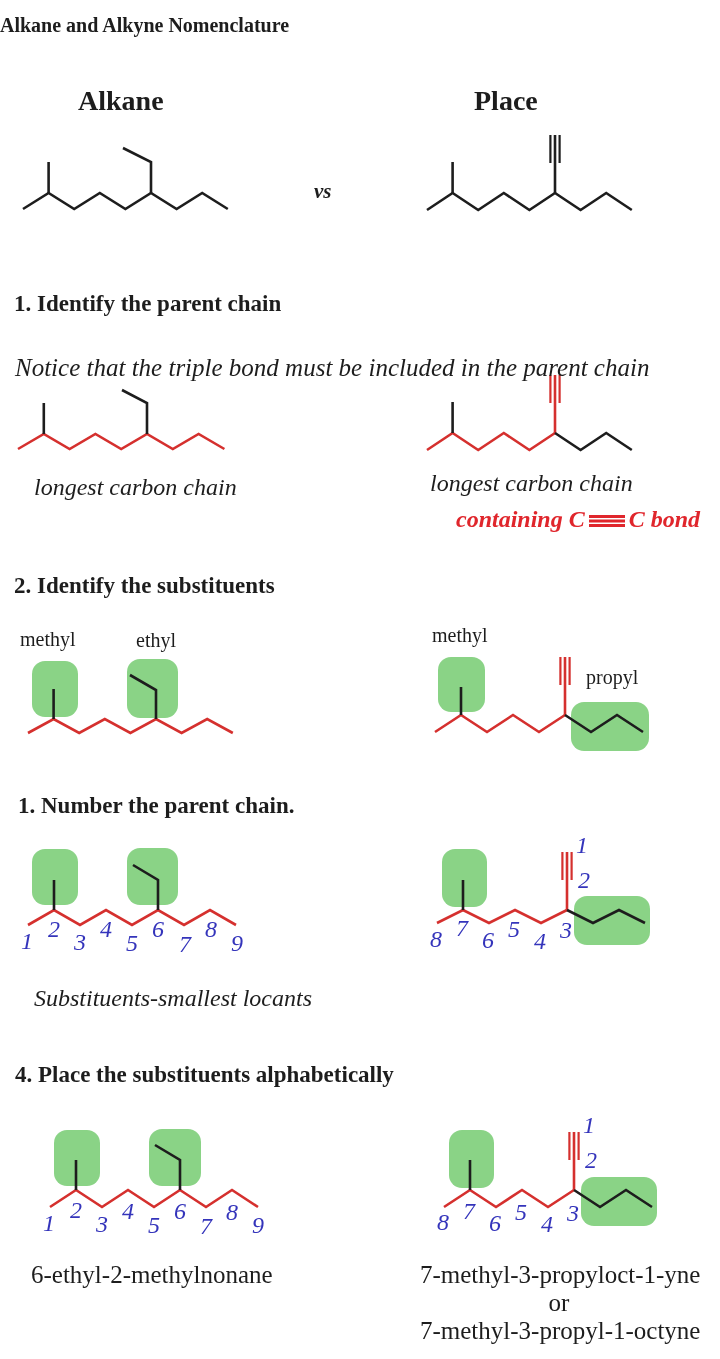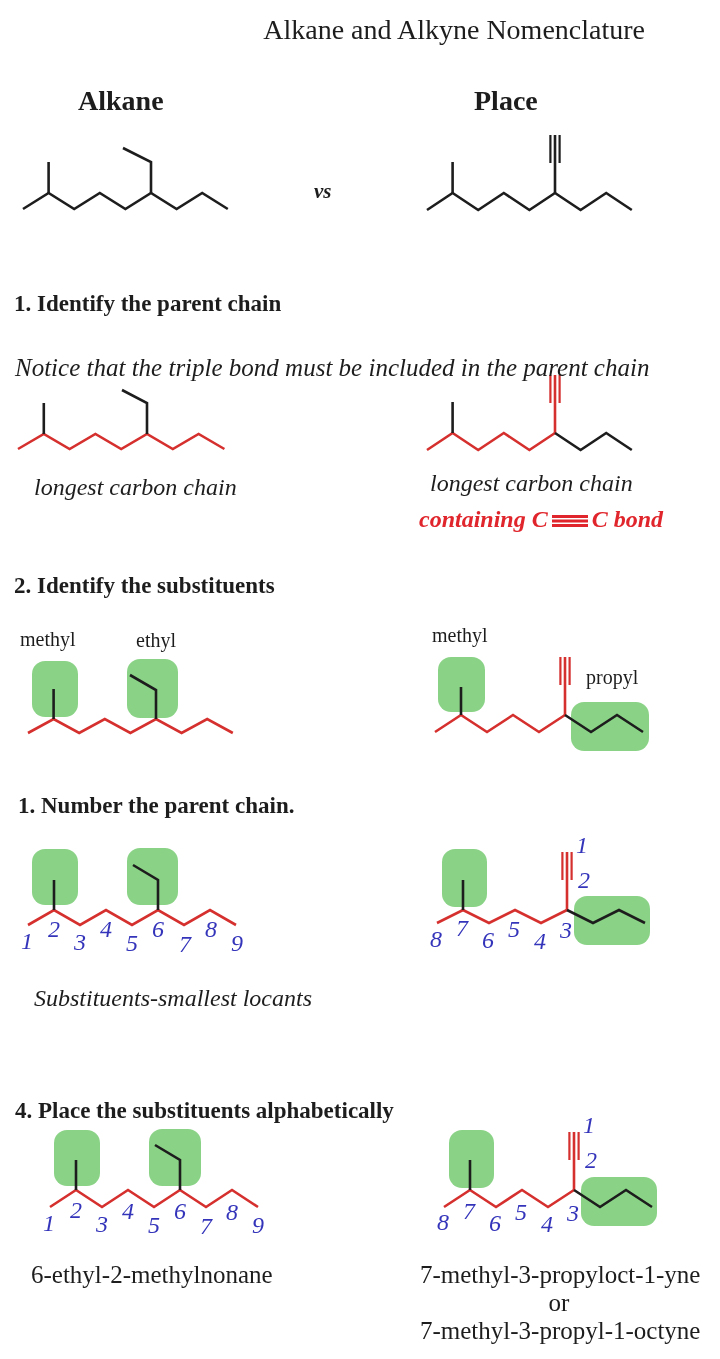--- a/index.html
+++ b/index.html
@@ -1,25 +1,25 @@
 <!DOCTYPE html>
 <html style="--chain-red: #d5302e; --text-red: #e0262c; --locant-blue: #3434bb; --highlight-green: #8ad386; --line-black: #1d1d1d;"><head>
 <meta charset="utf-8">
 <style>
   html,body{margin:0;padding:0;background:#fff;}
   .canvas{position:relative;width:720px;height:1359px;background:#ffffff;overflow:hidden;
           font-family:"Liberation Serif",serif;color:var(--line-black,#1d1d1d);}
   .abs{position:absolute;white-space:nowrap;}
-  .title{font-size:28px;font-weight:normal;text-align:right;}
+  .title{font-size:20px;font-weight:bold;text-align:left;}
   .complabel{font-size:28px;font-weight:bold;}
   .vs{font-size:21px;font-weight:bold;font-style:italic;}
   .heading{font-size:23px;font-weight:bold;}
   .note{font-size:25px;font-style:italic;}
   .cap{font-size:24px;font-style:italic;margin-left:9px;}
-  .redcap{font-size:24px;font-style:italic;font-weight:bold;color:var(--text-red,#e0262c);}
+  .redcap{font-size:24px;font-style:italic;font-weight:bold;color:var(--text-red,#e0262c);margin-left:37px;}
   .sublabel{font-size:20px;}
   .name{font-size:25px;}
   .namecenter{text-align:center;line-height:28px;}
   #mol-layer{position:absolute;left:0;top:0;}
   .bond{fill:none;stroke-width:2.6;}
   .tl{stroke-width:2.2;}
   .rb{stroke:var(--chain-red,#d5302e);}
   .bk{stroke:var(--line-black,#1d1d1d);}
   .hl{fill:var(--highlight-green,#8ad386);}
   .locant{font-family:"Liberation Serif",serif;font-style:italic;font-size:24px;
@@ -177,21 +177,21 @@
 
   <div class="abs heading" style="left:14px;top:573px;">2. Identify the substituents</div>
   <div class="abs sublabel" style="left:20px;top:628px;">methyl</div>
   <div class="abs sublabel" style="left:136px;top:629px;">ethyl</div>
   <div class="abs sublabel" style="left:432px;top:624px;">methyl</div>
   <div class="abs sublabel" style="left:586px;top:666px;">propyl</div>
 
   <div class="abs heading" style="left:18px;top:793px;">1. Number the parent chain.</div>
   <div class="abs cap" style="left:25px;top:985px;">Substituents-smallest locants</div>
 
-  <div class="abs heading" style="left:15px;top:1062px;margin-top:36px;">4. Place the substituents alphabetically</div>
+  <div class="abs heading" style="left:15px;top:1062px;">4. Place the substituents alphabetically</div>
   <div class="abs name" style="left:31px;top:1261px;">6-ethyl-2-methylnonane</div>
   <div class="abs name namecenter" style="left:420px;top:1261px;width:278px;">
     <div>7-methyl-3-propyloct-1-yne</div>
     <div>or</div>
     <div>7-methyl-3-propyl-1-octyne</div>
   </div>
 
 </div>
 
 </body></html>

